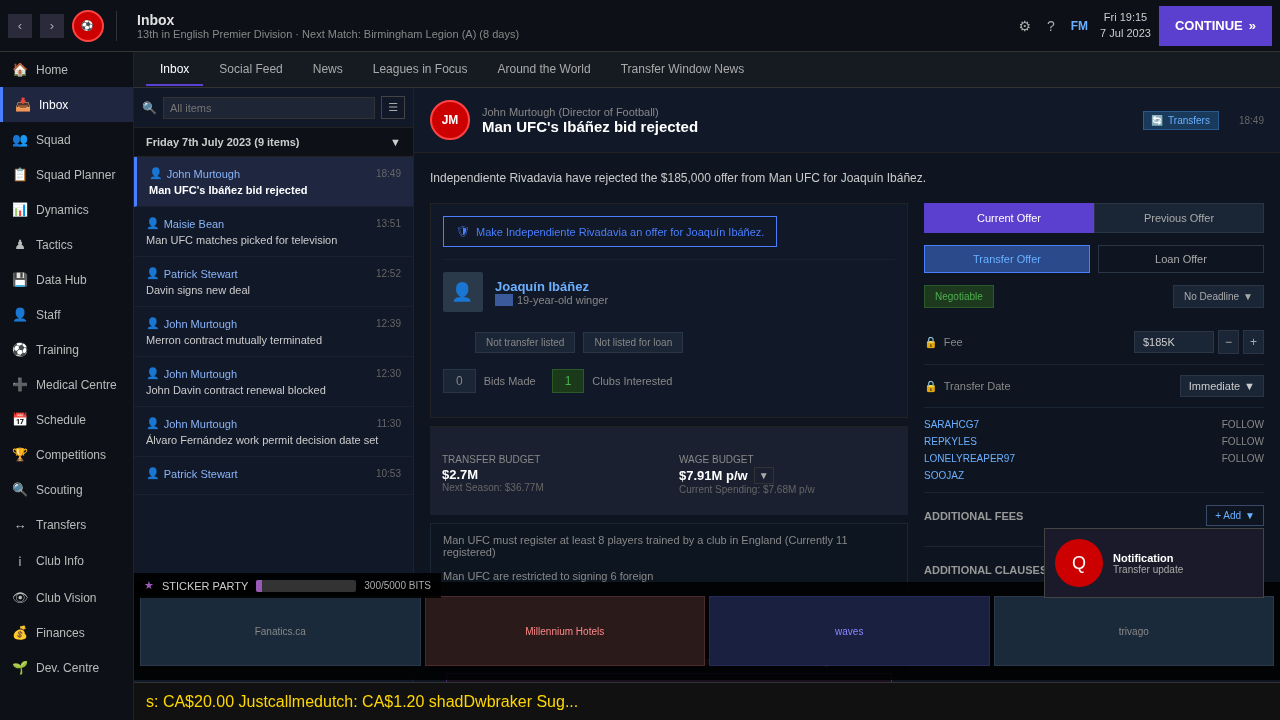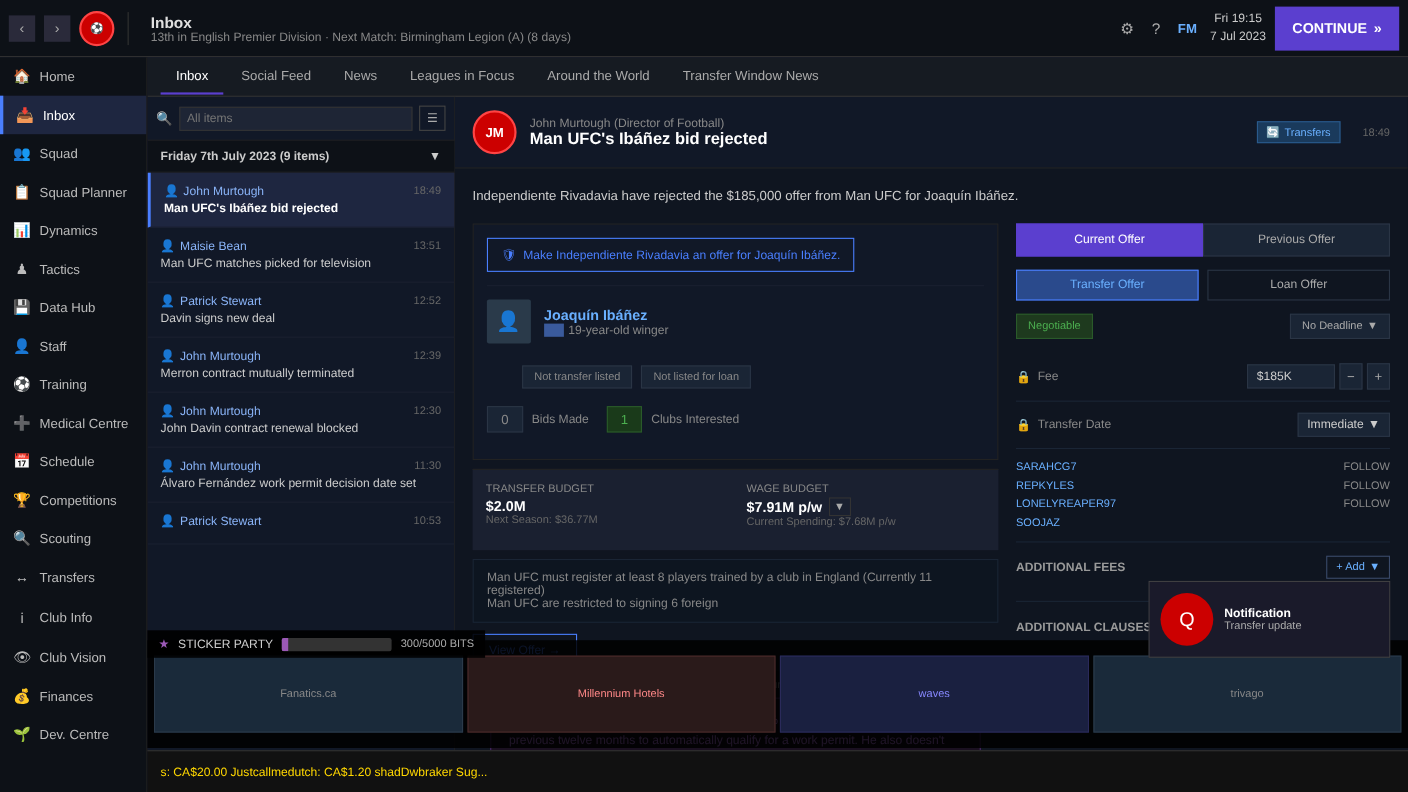--- a/index.html
+++ b/index.html
@@ -83,26 +83,26 @@
 
     .bids-section { display: flex; gap: 16px; padding: 8px 0 12px; }
     .bid-block { display: flex; align-items: center; gap: 8px; }
     .bid-count { background: #1a2535; border: 1px solid #2a3545; color: #888; padding: 4px 12px; font-size: 12px; }
     .bid-count.has-bids { background: #1a3a1a; color: #4caf50; border-color: #2a5a2a; }
     .bid-label { color: #888; font-size: 11px; }
 
     .budget-section { background: #1a2030; padding: 12px; border-top: 1px solid #222; margin-top: 8px; }
     .budget-row { display: flex; gap: 20px; margin-bottom: 8px; }
     .budget-block { flex: 1; }
-    .budget-label { color: #888; font-size: 10px; text-transform: uppercase; margin-bottom: 2px; }
+    .budget-label { color: #888; font-size: 10px; text-transform: uppercase; margin-bottom: 2px; margin-top: 15px; }
     .budget-value { color: #fff; font-size: 13px; font-weight: bold; }
     .budget-sub { color: #666; font-size: 10px; }
 
     .notes { background: #0d1520; border: 1px solid #1a2535; padding: 10px 12px; margin-top: 8px; }
-    .note-line { color: #888; font-size: 11px; margin-bottom: 0; }
+    .note-line { color: #888; font-size: 11px; margin-bottom: 12px; }
 
     .view-offer-btn { background: none; border: 1px solid #4a7fff; color: #4a7fff; padding: 8px 14px; cursor: pointer; font-size: 11px; display: flex; align-items: center; gap: 6px; margin-top: 10px; }
 
     
     .offer-form { width: 340px; flex-shrink: 0; }
     .offer-tabs { display: flex; gap: 0; margin-bottom: 12px; }
     .offer-tab { flex: 1; padding: 8px; text-align: center; background: #1a2535; color: #aaa; cursor: pointer; font-size: 11px; border: 1px solid #2a3545; }
     .offer-tab.active { background: #5b3fcf; color: #fff; border-color: #5b3fcf; }
     .offer-type-tabs { display: flex; gap: 8px; margin-bottom: 12px; }
     .offer-type-tab { flex: 1; padding: 7px; text-align: center; border: 1px solid #2a3545; color: #aaa; cursor: pointer; font-size: 11px; }
@@ -397,21 +397,21 @@
                     <div class="bid-count has-bids">1</div>
                     <div class="bid-label">Clubs Interested</div>
                   </div>
                 </div>
               </div>
 
               <div class="budget-section">
                 <div class="budget-row">
                   <div class="budget-block">
                     <div class="budget-label">TRANSFER BUDGET</div>
-                    <div class="budget-value">$2.0M</div>
+                    <div class="budget-value">$2.7M</div>
                     <div class="budget-sub">Next Season: $36.77M</div>
                   </div>
                   <div class="budget-block">
                     <div class="budget-label">WAGE BUDGET</div>
                     <div style="display:flex;align-items:center;gap:6px;">
                       <div class="budget-value">$7.91M p/w</div>
                       <button style="background:none;border:1px solid #333;color:#aaa;padding:2px 4px;cursor:pointer;font-size:10px;">▼</button>
                     </div>
                     <div class="budget-sub">Current Spending: $7.68M p/w</div>
                   </div>
@@ -525,21 +525,21 @@
 </div>
 
 <div style="position:absolute;bottom:40px;left:134px;right:0;height:98px;background:rgba(0,0,0,0.85);display:flex;align-items:center;padding:4px 6px;gap:4px;z-index:50;">
   <div style="height:70px;background:#1a2a3a;flex:1;display:flex;align-items:center;justify-content:center;color:#888;font-size:10px;border:1px solid #2a3a4a;">Fanatics.ca</div>
   <div style="height:70px;background:#2a1a1a;flex:1;display:flex;align-items:center;justify-content:center;color:#f88;font-size:10px;border:1px solid #4a2a2a;">Millennium Hotels</div>
   <div style="height:70px;background:#1a2040;flex:1;display:flex;align-items:center;justify-content:center;color:#88f;font-size:10px;border:1px solid #2a2a5a;">waves</div>
   <div style="height:70px;background:#1a2a3a;flex:1;display:flex;align-items:center;justify-content:center;color:#888;font-size:10px;border:1px solid #2a3a4a;">trivago</div>
 </div>
 
 <div style="position:absolute;bottom:0;left:134px;right:0;height:38px;background:#111;display:flex;align-items:center;overflow:hidden;z-index:51;border-top:1px solid #333;">
-  <div style="color:#ffd700;font-size:11px;padding:0 12px;white-space:nowrap;text-align:center;">s: CA$20.00   Justcallmedutch: CA$1.20   shadDwbraker   Sug...</div>
+  <div style="color:#ffd700;font-size:16px;padding:0 12px;white-space:nowrap;text-align:center;">s: CA$20.00   Justcallmedutch: CA$1.20   shadDwbraker   Sug...</div>
 </div>
 
 <div style="position:absolute;bottom:122px;right:16px;width:220px;background:#1a1a2a;border:1px solid #444;padding:10px;display:flex;align-items:center;gap:10px;z-index:52;">
   <div style="width:48px;height:48px;background:#c00;border-radius:50%;display:flex;align-items:center;justify-content:center;color:white;font-size:18px;">Q</div>
   <div style="flex:1;">
     <div style="color:#fff;font-size:11px;font-weight:bold;">Notification</div>
     <div style="color:#aaa;font-size:10px;">Transfer update</div>
   </div>
 </div>
 

